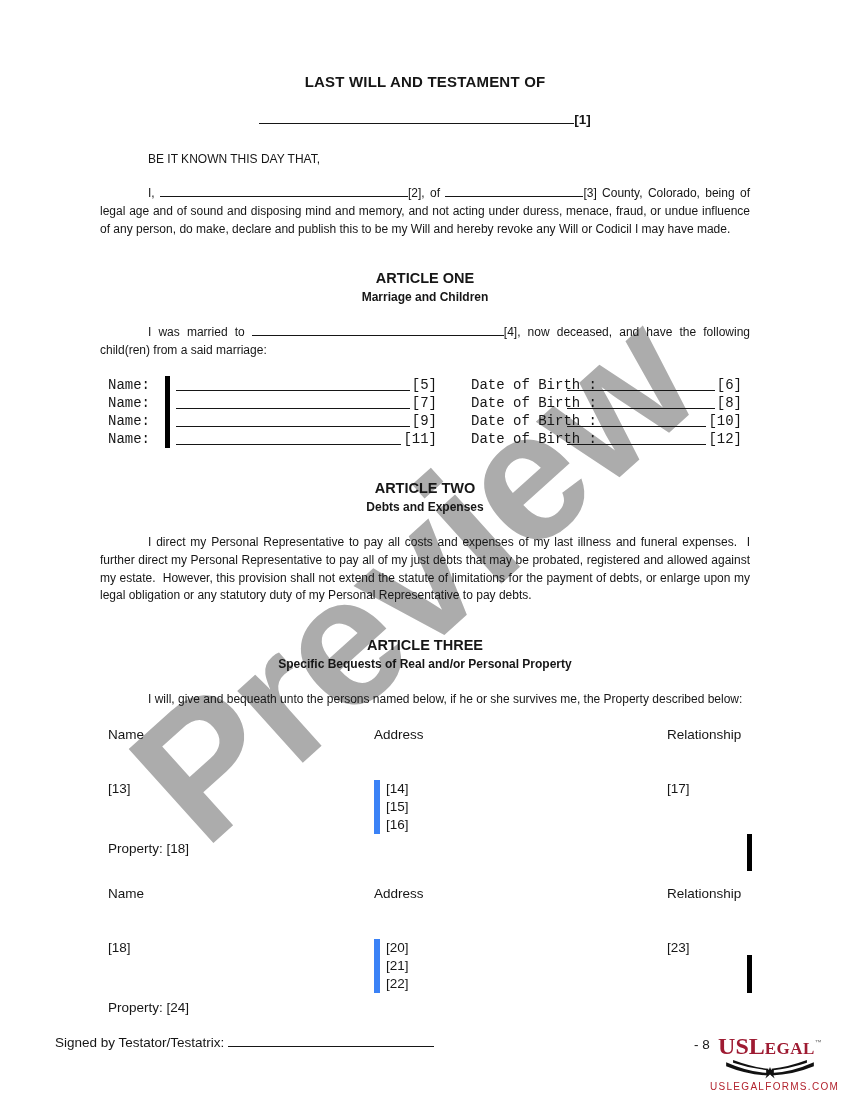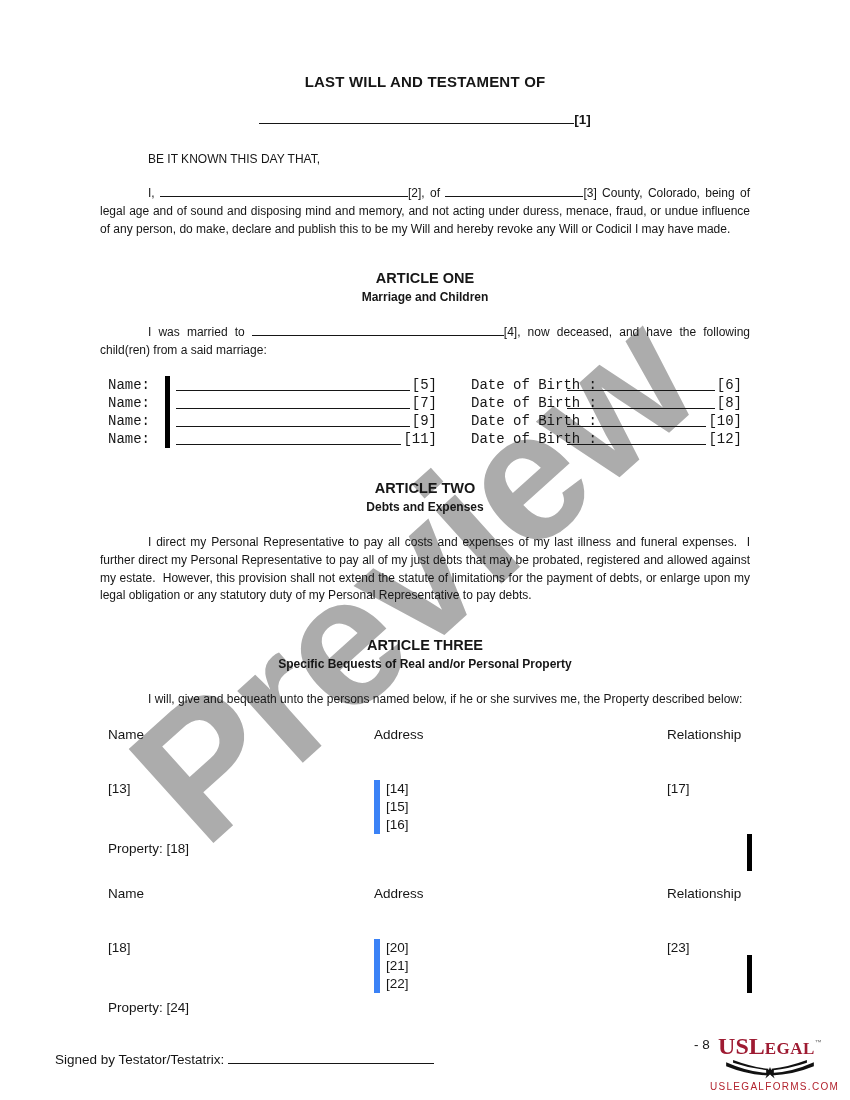--- a/index.html
+++ b/index.html
@@ -47,21 +47,21 @@
   .bq.second { margin-top: 27px; }
   .bqgrid { display: grid; grid-template-columns: 230px 257px 1fr; align-items: start; gap: 36px; }
   .addr { border-left: 6px solid #3b82f6; padding-left: 6px; }
   .prop { margin-top: 6px; }
 
   .vbar { position: absolute; left: 747px; width: 5px; background: #000; z-index: 1; }
   .vbar.b1 { top: 834px; height: 37px; }
   .vbar.b2 { top: 955px; height: 38px; }
 
   .footer { position: absolute; left: 0; top: 1031px; width: 850px; height: 64px; font-size: 13.5px; z-index: 1; }
-  .signed { position: absolute; left: 55px; top: 21px; }
+  .signed { position: absolute; left: 55px; top: 4px; }
   .signed .blank { width: 206px; margin-left: 4px; }
   .pageno { position: absolute; left: 694px; top: 6px; }
 
   .logo { position: absolute; left: 710px; top: 0; width: 120px; text-align: center; }
   .logo-word { font-family: "Liberation Serif", serif; font-weight: bold; color: #9e1b32; font-size: 24px; line-height: 24px; white-space: nowrap; }
   .logo-word .rest { font-size: 17px; letter-spacing: .5px; }
   .logo-word .tm { font-size: 7px; color: #8a8a8a; vertical-align: super; font-family: "Liberation Sans", sans-serif; }
   .logo svg { display: block; margin: -1px auto 0; }
   .logo-site { font-size: 10px; font-weight: normal; color: #b2232e; letter-spacing: 1.3px; margin-top: 1px; font-family: "Liberation Sans", sans-serif; }
 </style>

